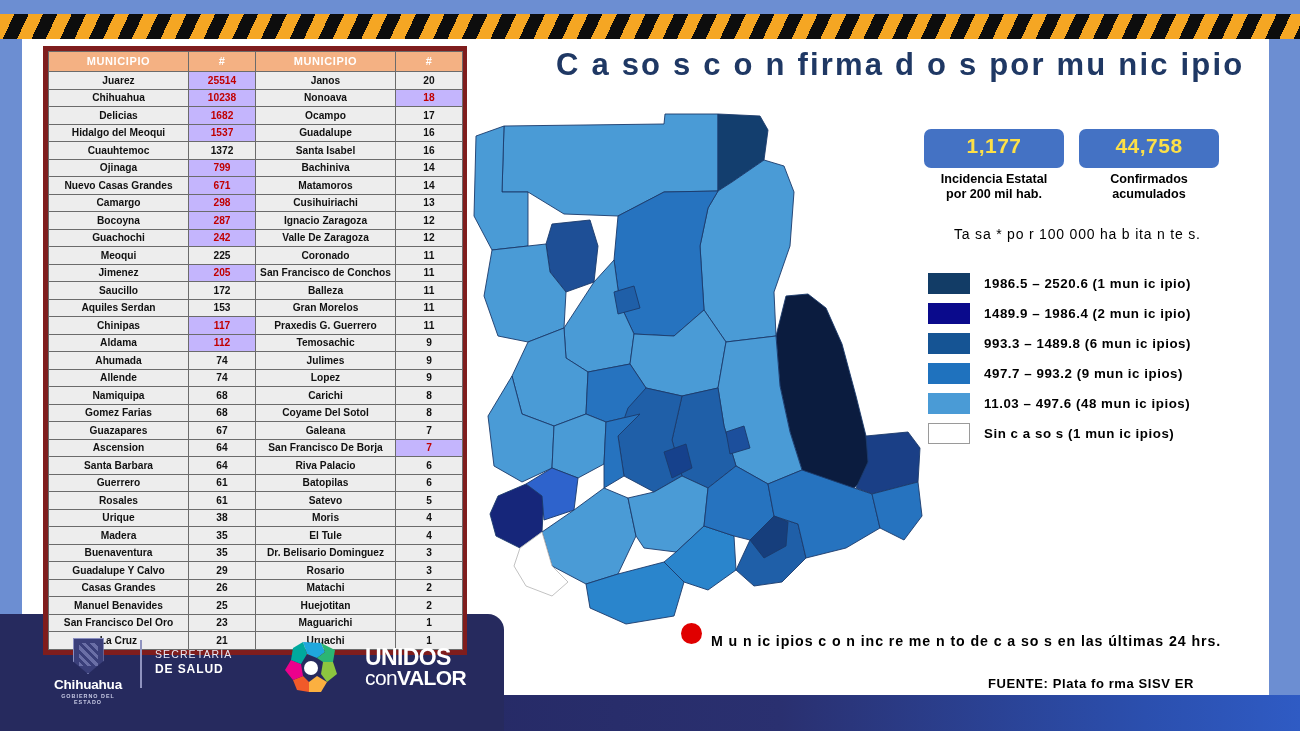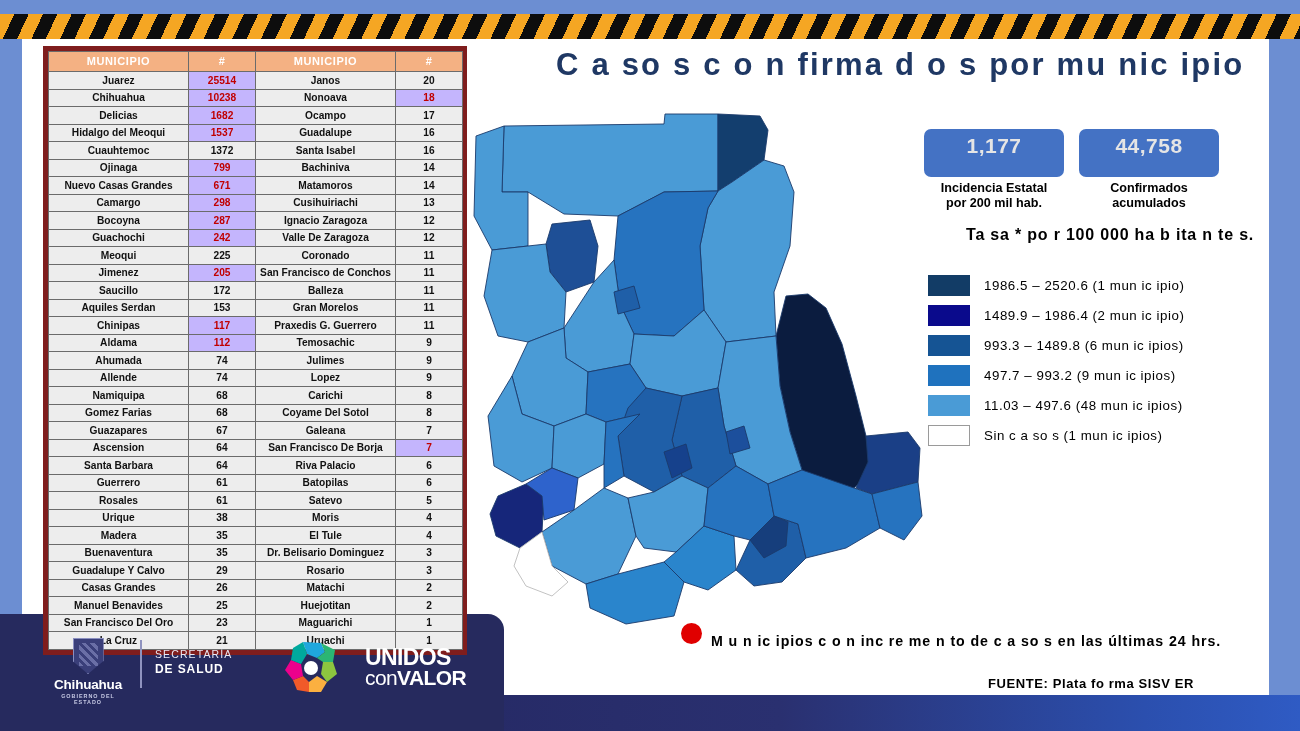--- a/index.html
+++ b/index.html
@@ -67,40 +67,40 @@
   }
 
   #map{position:absolute;left:468px;top:96px;width:455px;height:530px;z-index:5;}
   #map svg{display:block;width:455px;height:530px;}
 
   
   .stat{position:absolute;z-index:5;text-align:center;width:140px;}
   #stat-1{left:924px;top:129px;}
   #stat-2{left:1079px;top:129px;}
   .stat .pill{
-    background:#4472c4;color:#e5e5e5;border-radius:7px;
-    font-size:21px;font-weight:bold;height:48px;line-height:33px;
+    background:#4472c4;color:#fde047;border-radius:7px;
+    font-size:21px;font-weight:bold;height:39px;line-height:33px;
     letter-spacing:.5px;
   }
   .stat .cap{
     margin-top:4px;font-size:12.6px;font-weight:bold;color:#000;
     line-height:15px;
   }
 
   
   #legend{position:absolute;left:928px;top:226px;width:320px;z-index:5;}
   #legend .lg-title{
-    font-size:16px;font-weight:bold;color:#000;
-    letter-spacing:.8px;margin-left:38px;margin-bottom:26px;white-space:nowrap;
+    font-size:14px;font-weight:normal;color:#000;
+    letter-spacing:.8px;margin-left:26px;margin-bottom:26px;white-space:nowrap;
   }
   .lg-row{display:flex;align-items:center;height:30px;}
   .lg-sw{width:42px;height:21px;flex:0 0 42px;}
   .lg-sw.bordered{border:1px solid #9a9a9a;box-sizing:border-box;}
   .lg-lbl{
-    margin-left:14px;font-size:13.3px;font-weight:normal;color:#000;
+    margin-left:14px;font-size:13.3px;font-weight:bold;color:#000;
     letter-spacing:.55px;white-space:nowrap;
   }
 
   
   #note{position:absolute;left:681px;top:618px;z-index:5;display:flex;align-items:center;}
   #note .dot{width:21px;height:21px;border-radius:50%;background:#e00000;flex:0 0 21px;}
   #note .txt{
     margin-left:9px;font-size:14.2px;font-weight:bold;color:#000;
     letter-spacing:.9px;white-space:nowrap;margin-top:15px;
   }

